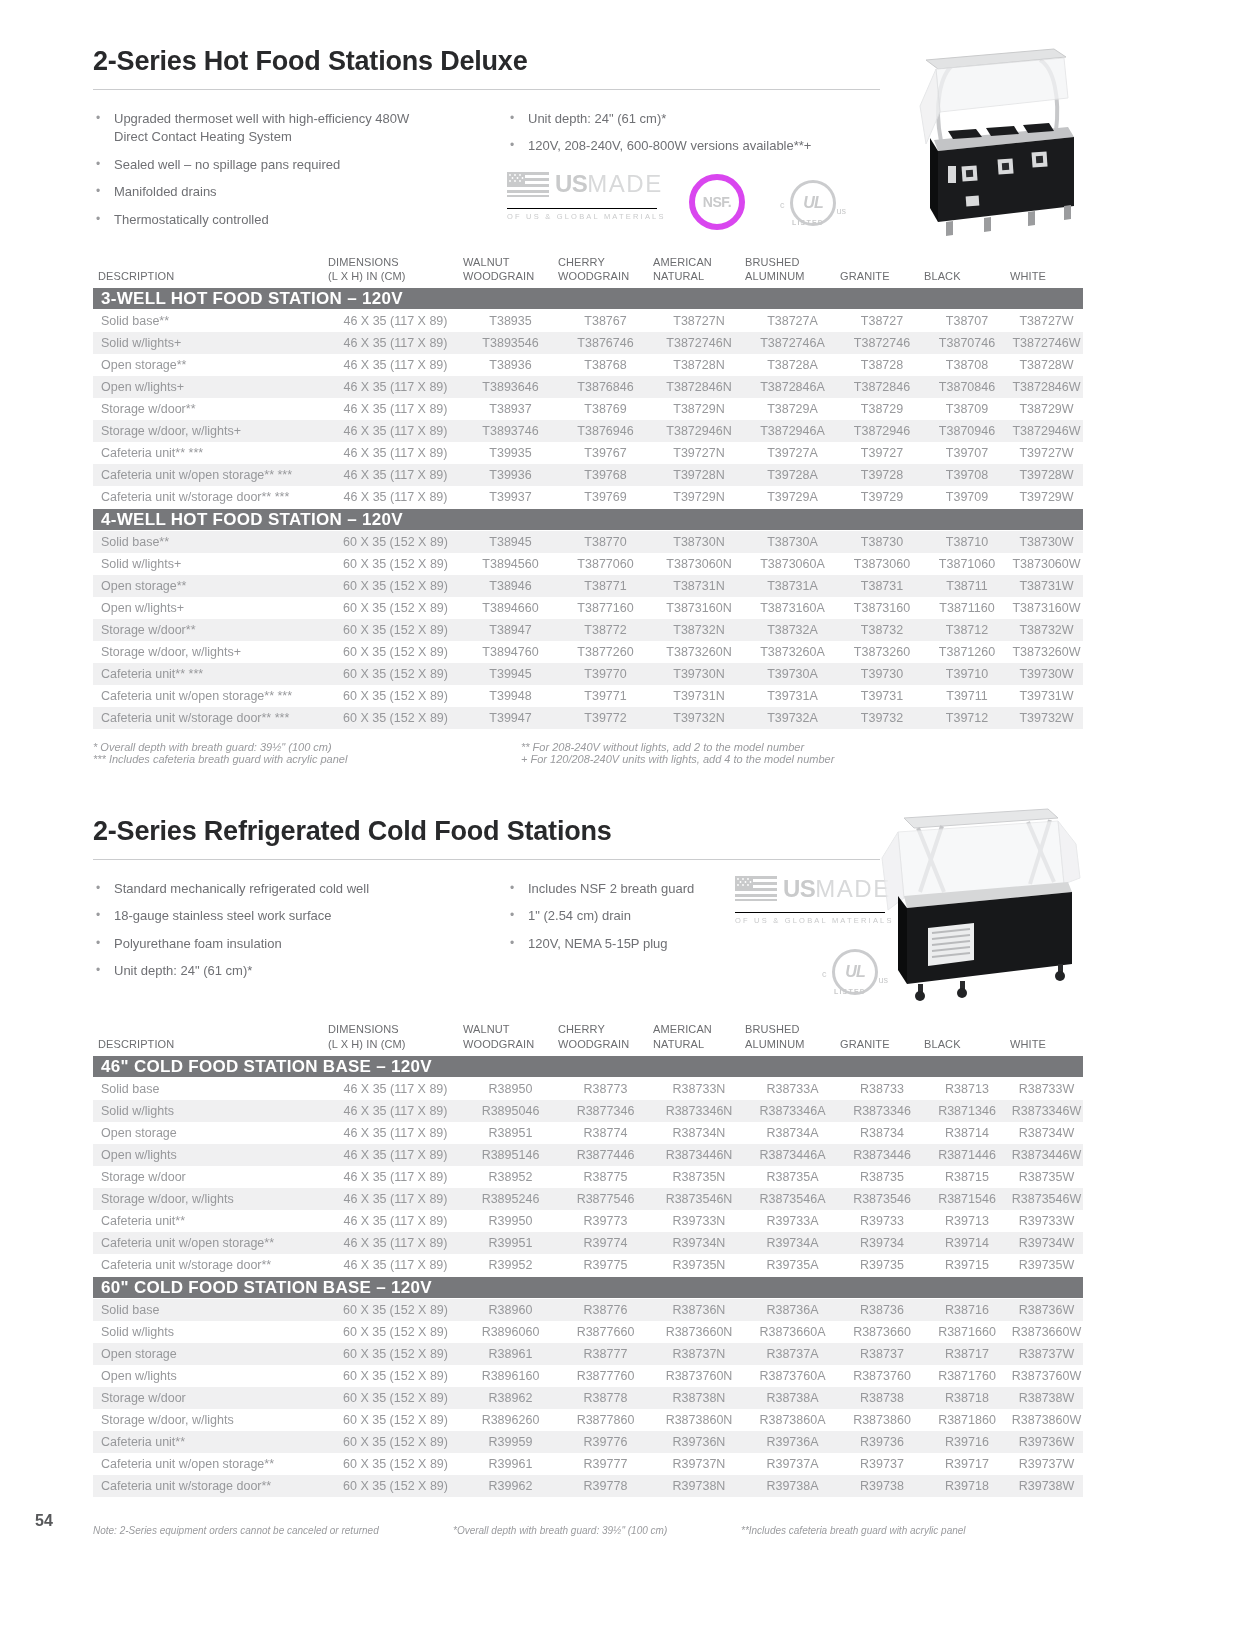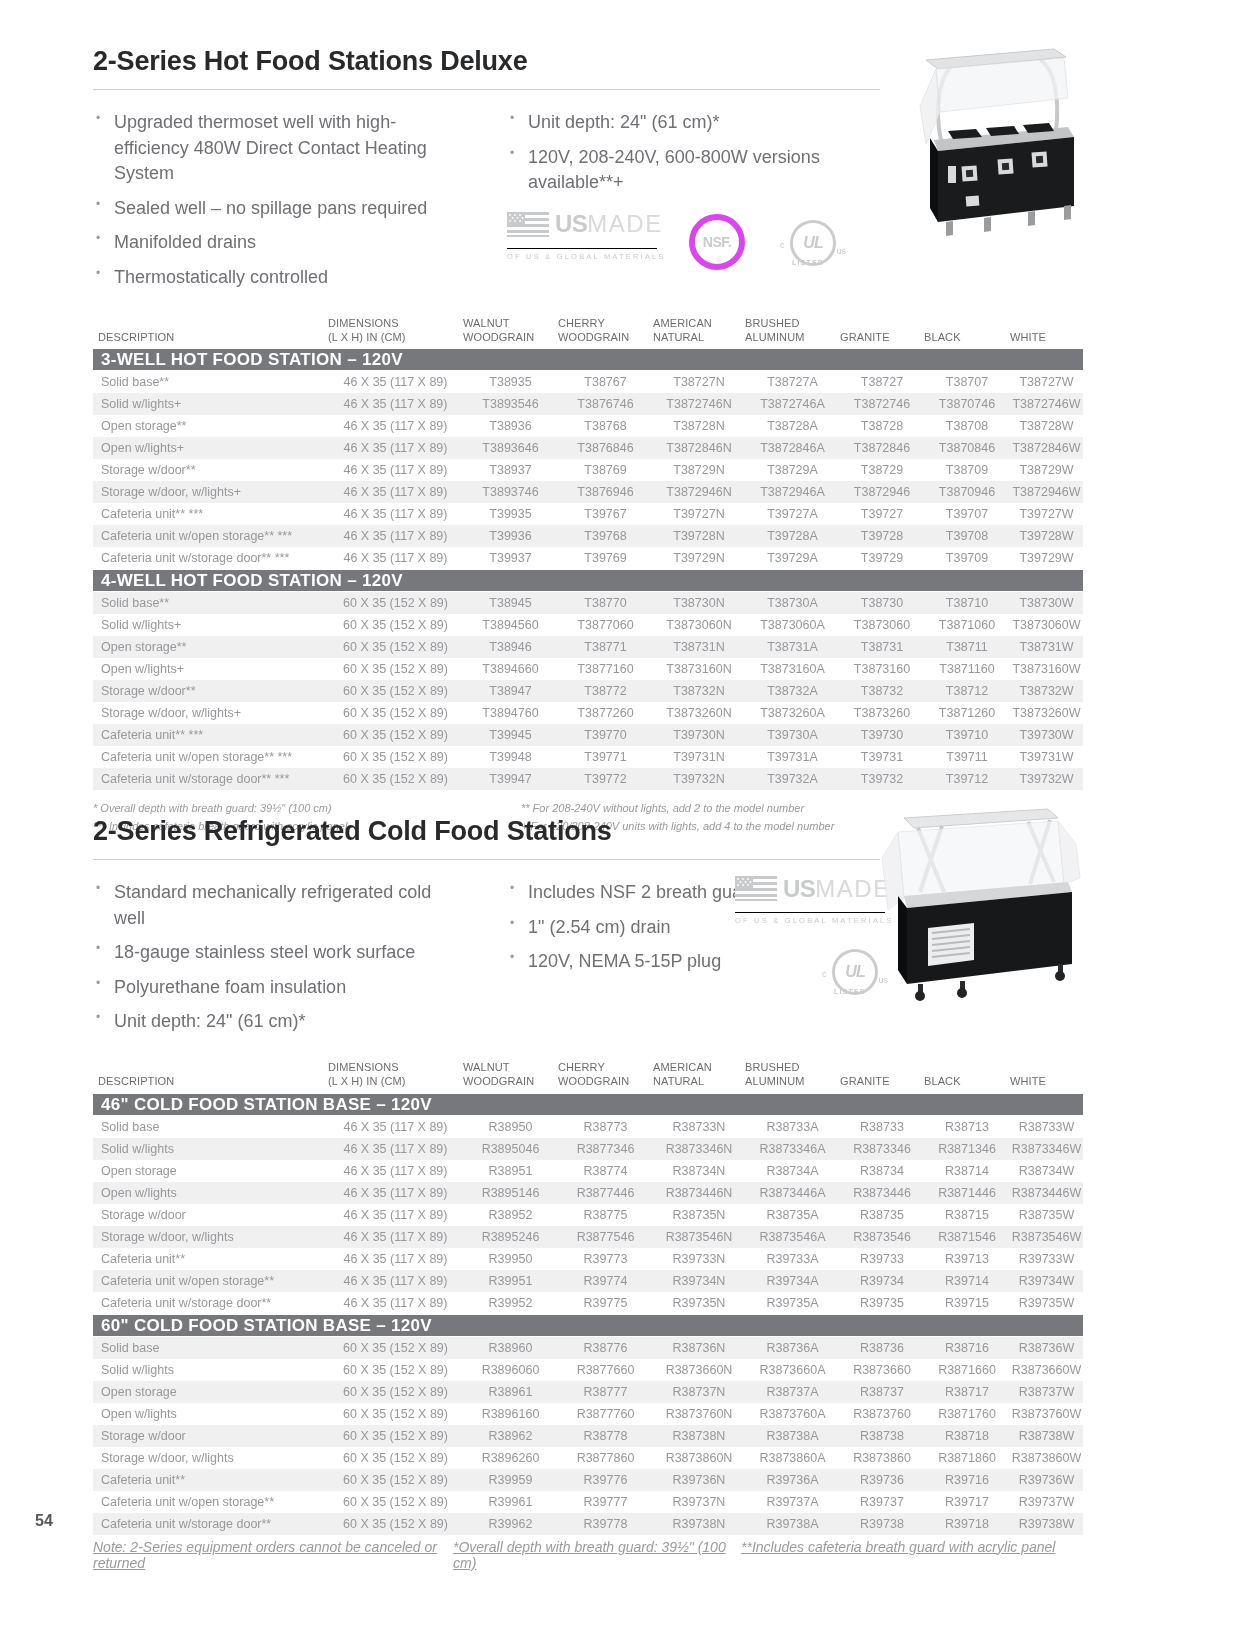--- a/index.html
+++ b/index.html
@@ -9,21 +9,21 @@
   .section{position:absolute;left:93px;width:990px;}
   .section-hot{top:46px;}
   .section-cold{top:816px;}
 
   .sec-title{margin:0;font-size:27px;font-weight:bold;color:#28292b;letter-spacing:-0.2px;}
   .title-rule{border:none;border-top:1px solid #cbccce;margin:12px 0 0 0;width:787px;}
 
   .intro{position:relative;display:flex;margin-top:20px;margin-bottom:12px;min-height:126px;}
   .b-left{width:352px;}
   .b-right{margin-left:62px;width:340px;}
-  ul.bullets{list-style:none;margin:0;padding:0;color:#6f7074;font-size:18px;}
+  ul.bullets{list-style:none;margin:0;padding:0;color:#6f7074;font-size:13px;}
   ul.bullets li{position:relative;padding-left:21px;margin-bottom:9px;line-height:1.42;}
   ul.bullets li::before{content:"\2022";position:absolute;left:3px;top:0;color:#9a9b9e;font-size:12px;}
 
   .logo-row{display:flex;align-items:flex-start;gap:32px;margin-top:16px;}
   .logo-stack{position:absolute;left:642px;top:-4px;width:170px;}
   .logo-stack .ulwrap{margin:16px 0 0 84px;}
 
   
   .usmade{color:#c9cacb;width:150px;}
   .usmade-top{display:flex;align-items:center;}
@@ -50,23 +50,23 @@
   .t-head .t-cell{white-space:pre-line;text-align:left;padding-bottom:1px;}
   .t-head .c0{text-align:left;padding-left:5px;}
   .t-bar{background:#77787b;color:#ffffff;font-weight:bold;font-size:17px;letter-spacing:0.3px;height:21px;line-height:21px;padding-left:8px;margin:1px 0;}
   .t-row.data{height:22px;line-height:22px;color:#97989b;}
   .t-row.data.stripe{background:#f0f0f1;}
   .t-cell{overflow:hidden;white-space:nowrap;}
   .data .c0{padding-left:8px;}
   .data .t-cell:not(.c0){text-align:center;}
 
   .footnotes{display:flex;margin-top:12px;font-size:11px;font-style:italic;color:#9a9b9e;}
-  .fn-col{display:flex;flex-direction:column;gap:6px;}
+  .fn-col{display:flex;flex-direction:column;}
   .fn-left{width:428px;}
-  .footnotes3{display:flex;margin-top:4px;font-size:14px;font-style:italic;color:#9a9b9e;text-decoration:underline;}
+  .footnotes3{display:flex;margin-top:28px;font-size:10px;font-style:italic;color:#9a9b9e;}
   .footnotes3 .fn-i0{width:360px;}
   .footnotes3 .fn-i1{width:288px;}
 
   .pagenum{position:absolute;left:35px;top:1512px;font-size:16px;font-weight:bold;color:#57585a;}
 
   .photo{position:absolute;}
   .photo1{left:896px;top:36px;}
   .photo2{left:862px;top:792px;}
 </style>
 </head>

